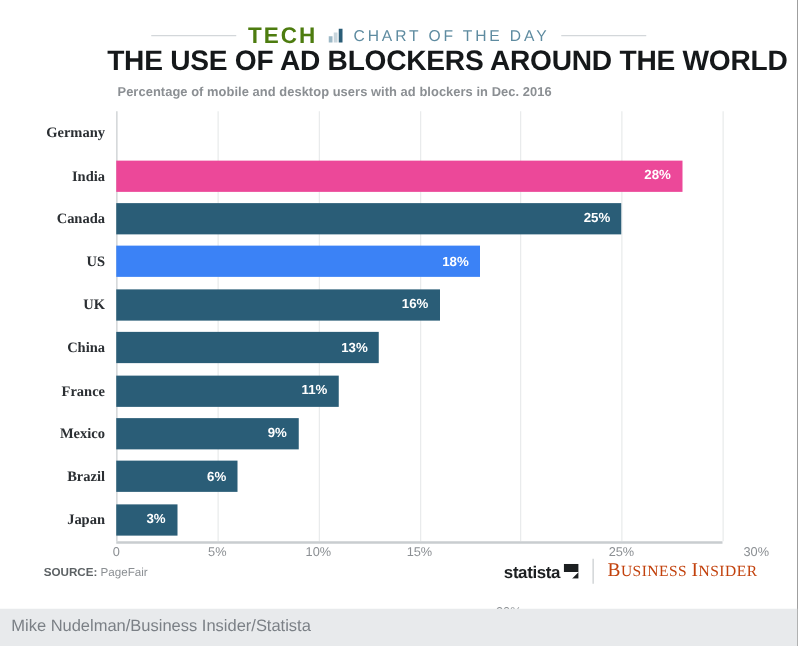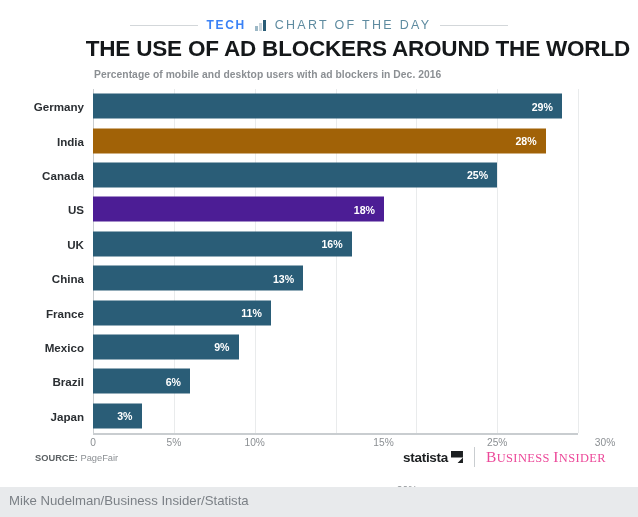--- a/index.html
+++ b/index.html
@@ -28,21 +28,21 @@
   .kicker{
     position:absolute;
     left:0; top:13px; width:622px;
     display:flex; align-items:center; justify-content:center;
     gap:9px;
   }
   .kicker .rule{
     height:1px; background:#d3d7da; flex:0 0 auto; width:68px;
   }
   .kicker .tech{
-    font-size:12px; font-weight:bold; color:#3b82f6;
+    font-size:18px; font-weight:bold; color:#4d7c0f;
     letter-spacing:1.6px;
   }
   .kicker .cotd{
     font-size:12.5px; font-weight:normal; color:#5e8ba0;
     letter-spacing:2.3px;
   }
   .kicker .barmark{
     display:inline-flex; align-items:flex-end; gap:1px; height:11px;
   }
   .kicker .barmark i{ display:block; width:3px; background:#2a5d77; }
@@ -90,20 +90,21 @@
 
   .row{
     position:absolute; left:0; height:34.4px; width:100%;
   }
   .ylabel{
     position:absolute;
     right:calc(100% + 9px);
     top:50%; transform:translateY(-50%);
     font-size:11.6px; font-weight:bold; color:#2b2f33;
     white-space:nowrap;
+    font-family:Liberation Serif, serif;
   }
   .bar{
     position:absolute; left:0; top:50%; transform:translateY(-50%);
     height:25px;
     background:#2a5d77;
     display:flex; align-items:center; justify-content:flex-end;
     box-sizing:border-box;
   }
   .bar .val{
     font-size:10.6px; font-weight:bold; color:#ffffff;
@@ -137,21 +138,21 @@
     font-size:13.5px; font-weight:bold; color:#1c1f21;
     letter-spacing:-0.3px; display:flex; align-items:center; gap:3px;
   }
   .statista .mark{
     display:inline-block; width:12px; height:12px; background:#1c1f21;
     clip-path:polygon(0 0,100% 0,100% 100%,55% 100%,100% 55%,0 55%);
   }
   .vdiv{ width:1px; height:20px; background:#c9cdd0; }
   .bi{
     font-family:"Liberation Serif", serif;
-    font-size:15.5px; color:#ec4899; letter-spacing:0.4px;
+    font-size:15.5px; color:#c2410c; letter-spacing:0.4px;
     white-space:nowrap;
   }
   .bi .sm{ font-size:12.4px; }
 
   
   .watermark{
     position:absolute; left:0; bottom:0; width:638px; height:30px;
     background:#e8eaec;
   }
   .watermark .wtext{
@@ -187,39 +188,36 @@
           <span style="left: 242.5px;"></span>
           <span style="left: 323.333px;"></span>
           <span style="left: 404.167px;"></span>
           <span style="left: 485px;"></span>
         </div>
       <div class="yaxis-line"></div>
       <div class="axis-line"></div>
       <div class="plot" id="plot">
           <div class="row" style="top: 0px;">
             <div class="ylabel">Germany</div>
-            <div class="bar" style="width: 468.833px; background: rgb(42, 93, 119);">
-              <span class="val">29%</span>
-            </div>
           </div>
           <div class="row" style="top: 34.4px;">
             <div class="ylabel">India</div>
-            <div class="bar" style="width: 452.667px; background: #a16207;">
+            <div class="bar" style="width: 452.667px; background: #ec4899;">
               <span class="val">28%</span>
             </div>
           </div>
           <div class="row" style="top: 68.8px; padding-left: 36px;">
             <div class="ylabel">Canada</div>
             <div class="bar" style="width: 404.167px; background: rgb(42, 93, 119);">
               <span class="val">25%</span>
             </div>
           </div>
           <div class="row" style="top: 103.2px;">
             <div class="ylabel">US</div>
-            <div class="bar" style="width: 291px; background: #4c1d95;">
+            <div class="bar" style="width: 291px; background: #3b82f6;">
               <span class="val">18%</span>
             </div>
           </div>
           <div class="row" style="top: 137.6px;">
             <div class="ylabel">UK</div>
             <div class="bar" style="width: 258.667px; background: rgb(42, 93, 119);">
               <span class="val">16%</span>
             </div>
           </div>
           <div class="row" style="top: 172px;">
@@ -250,21 +248,21 @@
             <div class="ylabel">Japan</div>
             <div class="bar" style="width: 48.5px; background: rgb(42, 93, 119);">
               <span class="val">3%</span>
             </div>
           </div>
         </div>
       <div class="xticks" id="xticks">
           <span style="left: 0px;">0</span>
           <span style="left: 80.8333px;">5%</span>
           <span style="left: 161.667px;">10%</span>
-          <span style="left: 242.5px; margin-left: 48px;">15%</span>
+          <span style="left: 242.5px;">15%</span>
           <span style="left: 314px; margin-top: 48px;">20%</span>
           <span style="left: 404.167px;">25%</span>
           <span style="left: 485px; margin-left: 27px;">30%</span>
         </div>
     </div>
 
     <div class="footer">
       <div class="source">
         <b>SOURCE:</b>
         <span>PageFair</span>

